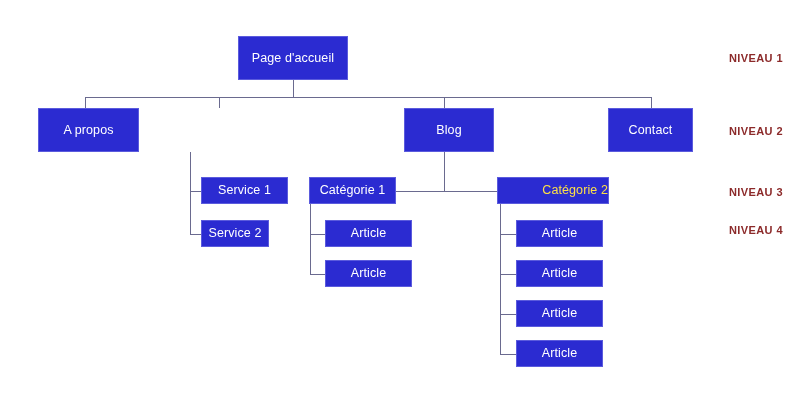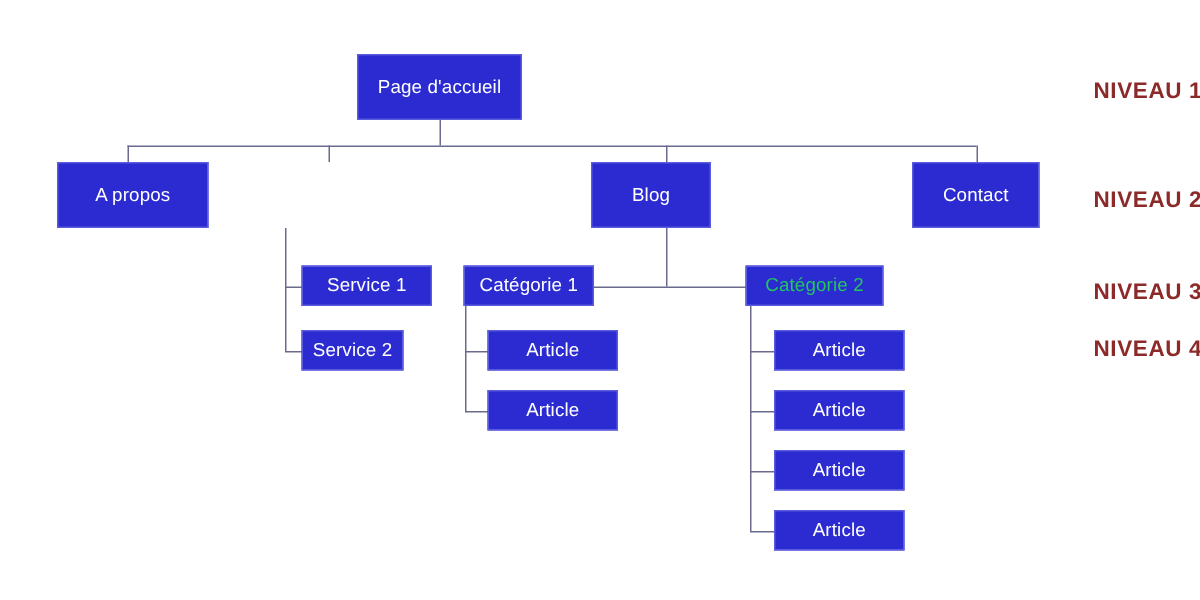--- a/index.html
+++ b/index.html
@@ -30,21 +30,21 @@
     font-family: "Liberation Sans", sans-serif;
     letter-spacing: 0.1px;
     box-sizing: border-box;
     line-height: 1;
     white-space: nowrap;
     z-index: 3;
   }
   .level-label {
     position: absolute;
     color: #8c2a2a;
-    font-size: 15px;
+    font-size: 11px;
     font-weight: bold;
     font-family: "Liberation Sans", sans-serif;
     letter-spacing: 0.4px;
     white-space: nowrap;
     z-index: 3;
   }
   .edge {
     position: absolute;
     background: #6a6a8f;
     z-index: 1;
@@ -78,36 +78,36 @@
       <div class="edge h" style="left: 500px; top: 314px; width: 17px; background: rgb(106, 106, 143);"></div>
       <div class="edge h" style="left: 500px; top: 354px; width: 17px; background: rgb(106, 106, 143);"></div>
     </div>
 
   <div class="node" style="left: 238px; top: 36px; width: 110px; height: 44px; background: rgb(43, 43, 209); border-color: rgb(91, 91, 221); color: rgb(255, 255, 255);">
     <span>Page d'accueil</span>
   </div>
   <div class="node" style="left: 38px; top: 108px; width: 101px; height: 44px; background: rgb(43, 43, 209); border-color: rgb(91, 91, 221); color: rgb(255, 255, 255);">
     <span>A propos</span>
   </div>
-  <div class="node" style="left: 394px; top: 108px; width: 80px; height: 44px; background: rgb(43, 43, 209); border-color: rgb(91, 91, 221); color: rgb(255, 255, 255);">
+  <div class="node" style="left: 404px; top: 108px; width: 90px; height: 44px; background: rgb(43, 43, 209); border-color: rgb(91, 91, 221); color: rgb(255, 255, 255);">
     <span>Blog</span>
   </div>
   <div class="node" style="left: 608px; top: 108px; width: 85px; height: 44px; background: rgb(43, 43, 209); border-color: rgb(91, 91, 221); color: rgb(255, 255, 255);">
     <span>Contact</span>
   </div>
   <div class="node" style="left: 201px; top: 177px; width: 87px; height: 27px; background: rgb(43, 43, 209); border-color: rgb(91, 91, 221); color: rgb(255, 255, 255);">
     <span>Service 1</span>
   </div>
   <div class="node" style="left: 201px; top: 220px; width: 68px; height: 27px; background: rgb(43, 43, 209); border-color: rgb(91, 91, 221); color: rgb(255, 255, 255);">
     <span>Service 2</span>
   </div>
   <div class="node" style="left: 309px; top: 177px; width: 87px; height: 27px; background: rgb(43, 43, 209); border-color: rgb(91, 91, 221); color: rgb(255, 255, 255);">
     <span>Catégorie 1</span>
   </div>
-  <div class="node" style="left: 497px; top: 177px; width: 92px; height: 27px; background: rgb(43, 43, 209); border-color: rgb(91, 91, 221); color: #22c55e;">
+  <div class="node" style="left: 497px; top: 177px; width: 112px; height: 27px; background: rgb(43, 43, 209); border-color: rgb(91, 91, 221); color: #fde047; justify-content: flex-end;">
     <span>Catégorie 2</span>
   </div>
   <div class="node" style="left: 325px; top: 220px; width: 87px; height: 27px; background: rgb(43, 43, 209); border-color: rgb(91, 91, 221); color: rgb(255, 255, 255);">
     <span>Article</span>
   </div>
   <div class="node" style="left: 325px; top: 260px; width: 87px; height: 27px; background: rgb(43, 43, 209); border-color: rgb(91, 91, 221); color: rgb(255, 255, 255);">
     <span>Article</span>
   </div>
   <div class="node" style="left: 516px; top: 220px; width: 87px; height: 27px; background: rgb(43, 43, 209); border-color: rgb(91, 91, 221); color: rgb(255, 255, 255);">
     <span>Article</span>

